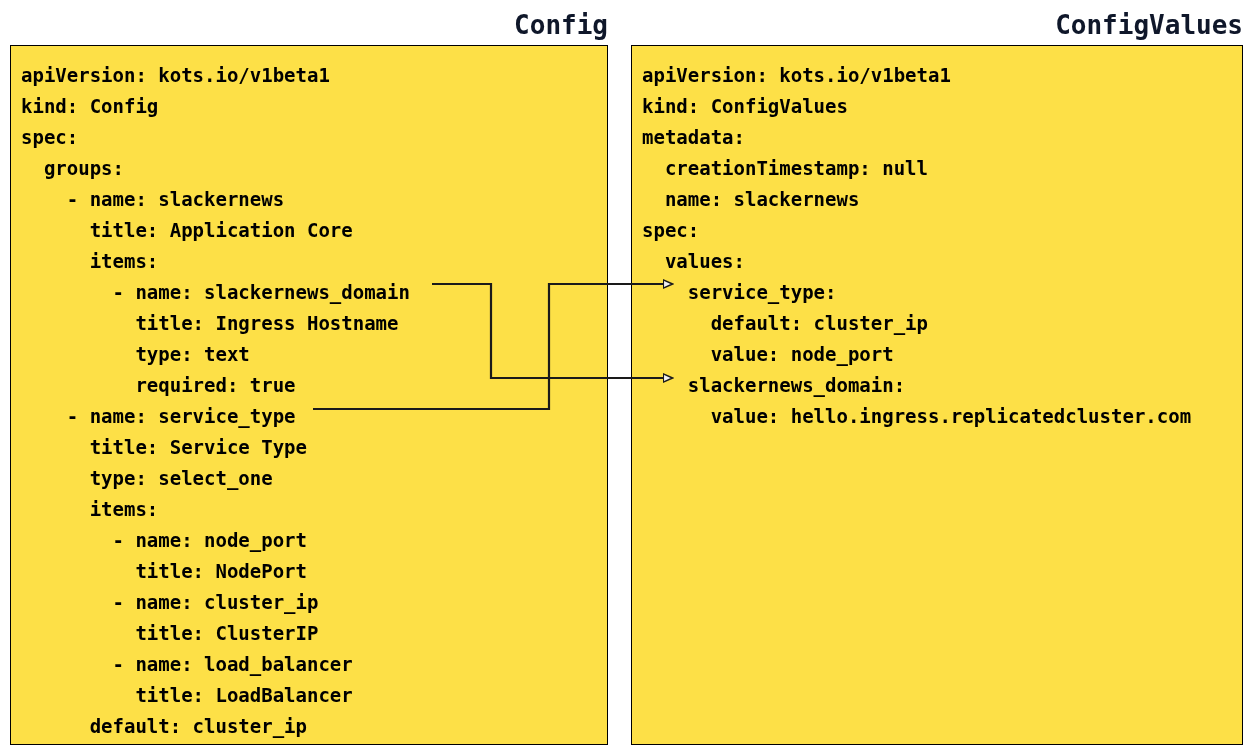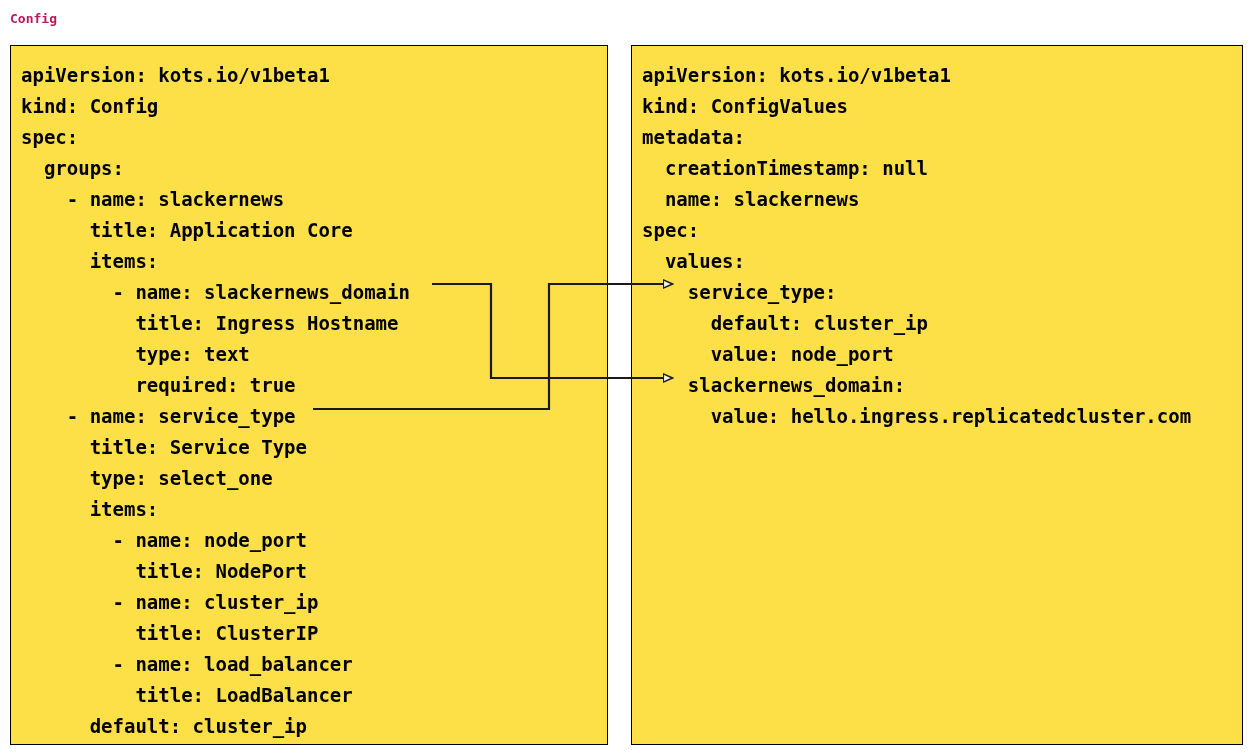--- a/index.html
+++ b/index.html
@@ -9,23 +9,23 @@
     font-family:"DejaVu Sans Mono","Liberation Mono",monospace;
     position:relative;
     overflow:hidden;
   }
   .stage{position:absolute;left:0;top:0;width:1258px;height:756px;}
 
   .panel-title{
     position:absolute;
     font-family:"DejaVu Sans Mono","Liberation Mono",monospace;
     font-weight:bold;
-    font-size:13px;
-    color:#be185d;
-    text-align:left;
+    font-size:26px;
+    color:#0f172a;
+    text-align:right;
     white-space:pre;
     line-height:1;
   }
   #title-config{left:10px;top:12px;width:598px;}
   #title-configvalues{left:631px;top:12px;width:612px;}
 
   .panel{
     position:absolute;
     background:#fde047;
     border:1.6px solid #000000;
@@ -53,20 +53,21 @@
     pointer-events:none;
   }
 </style>
 </head>
 <body>
 
 <div class="stage">
 
   <div class="panel-title" id="title-config">Config</div>
 
+  <div class="panel-title" id="title-configvalues">ConfigValues</div>
 
   <div class="panel" id="panel-config">
     <pre class="code">apiVersion: kots.io/v1beta1
 kind: Config
 spec:
   groups:
     - name: slackernews
       title: Application Core
       items:
         - name: slackernews_domain

